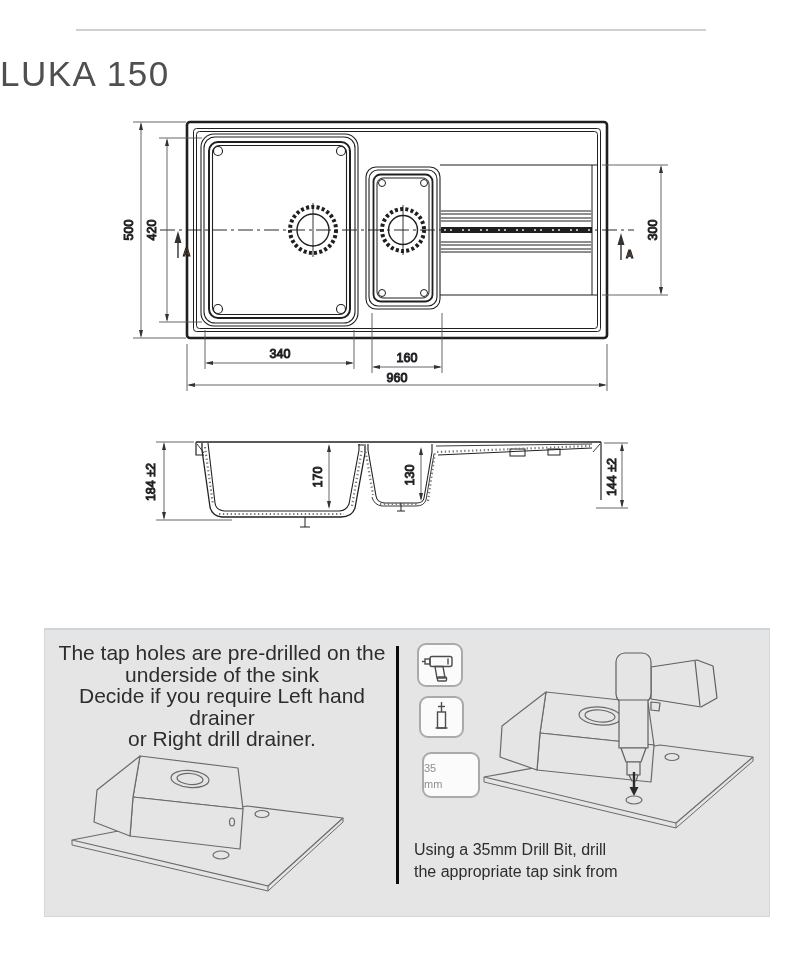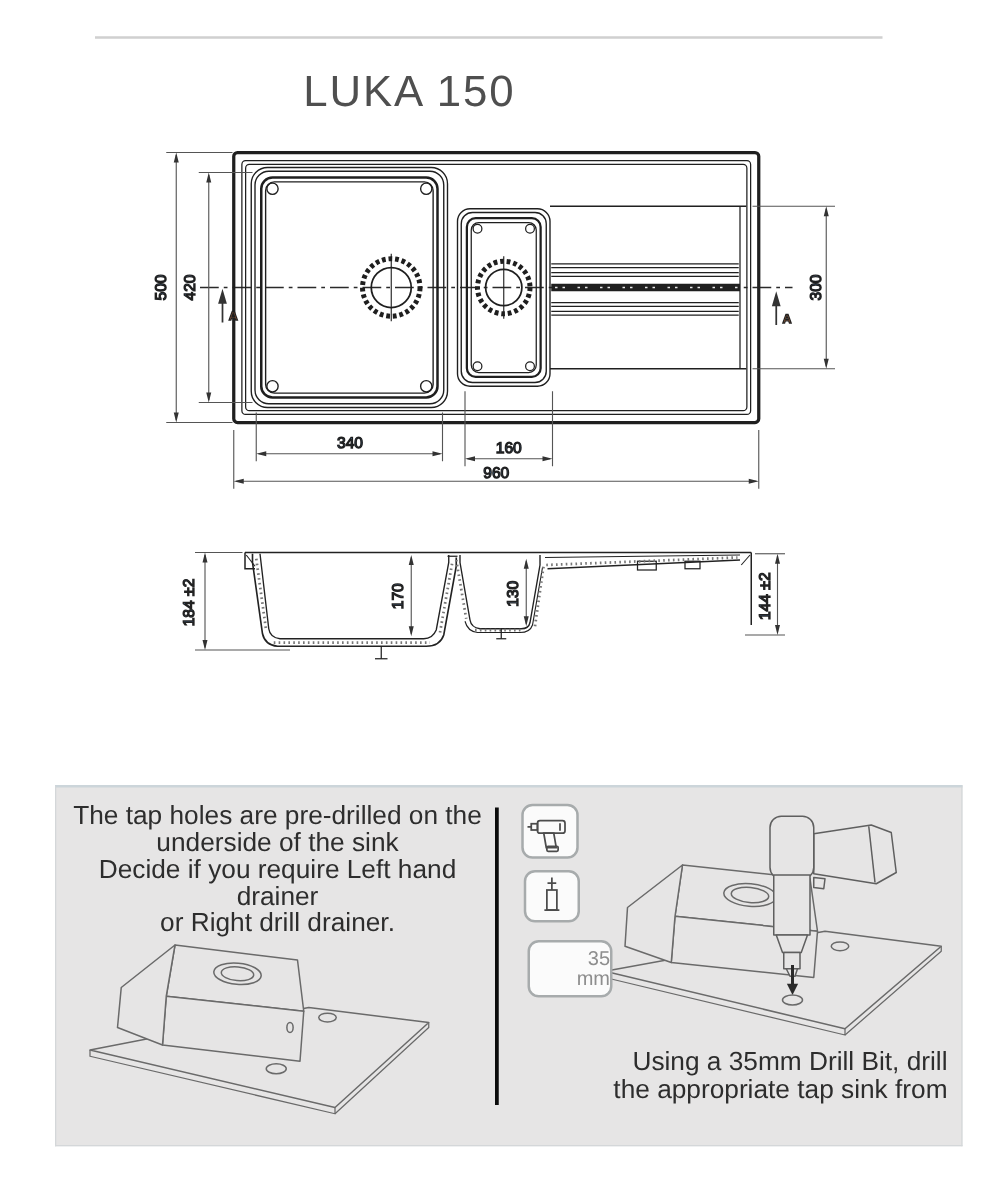--- a/index.html
+++ b/index.html
@@ -1,33 +1,33 @@
 <!DOCTYPE html>
 <html><head>
 <meta charset="utf-8">
 <style>
   html,body{margin:0;padding:0;background:#ffffff;}
   .page{position:relative;width:800px;height:955px;background:#fff;overflow:hidden;
         font-family:"Liberation Sans",sans-serif;}
   .topline{position:absolute;left:76px;top:29px;width:630px;height:2px;background:#d0d0d0;}
-  .title{position:absolute;left:0;top:54px;width:655px;text-align:center;
+  .title{position:absolute;left:0;top:54px;width:655px;text-align:left;
          font-size:35px;font-weight:300;color:#4f4f4f;letter-spacing:1.5px;}
   .panel{position:absolute;left:44px;top:628px;width:724px;height:286px;
          background:#e6e5e5;border:1px solid #d4d7d9;border-top:2px solid #ccd5da;}
   .divider{position:absolute;left:396px;top:646px;width:3px;height:238px;background:#0b0b0b;}
   .ltext{position:absolute;left:48px;top:642px;width:348px;text-align:center;
          font-size:21px;line-height:21.5px;color:#2d2d2d;}
-  .caption{position:absolute;left:414px;top:839px;width:344px;text-align:right;
-         font-size:21px;line-height:21.5px;color:#2d2d2d;}
+  .caption{position:absolute;left:414px;top:839px;width:344px;text-align:left;
+         font-size:16px;line-height:21.5px;color:#2d2d2d;}
   .iconbox{position:absolute;background:#fbfbfb;border:2px solid #a7abac;border-radius:9px;
          box-sizing:border-box;}
   .box-drill{left:417px;top:643px;width:46px;height:44px;}
   .box-bit{left:419px;top:696px;width:45px;height:42px;}
-  .box-size{left:422px;top:752px;width:68px;height:46px;text-align:right;
-         color:#8e8e8e;font-size:16px;line-height:16px;padding-top:6px;}
+  .box-size{left:422px;top:752px;width:58px;height:46px;text-align:left;
+         color:#8e8e8e;font-size:11px;line-height:16px;padding-top:6px;}
   svg.draw{position:absolute;left:0;top:0;pointer-events:none;}
   .dimtxt{fill:#4a72a4;font-size:12.5px;font-family:"Liberation Sans",sans-serif;}
   .sectxt{fill:#b5693c;font-size:10px;font-weight:bold;font-family:"Liberation Sans",sans-serif;}
 </style>
 </head>
 <body>
 
 <div class="page">
 
   <div class="topline"></div>

